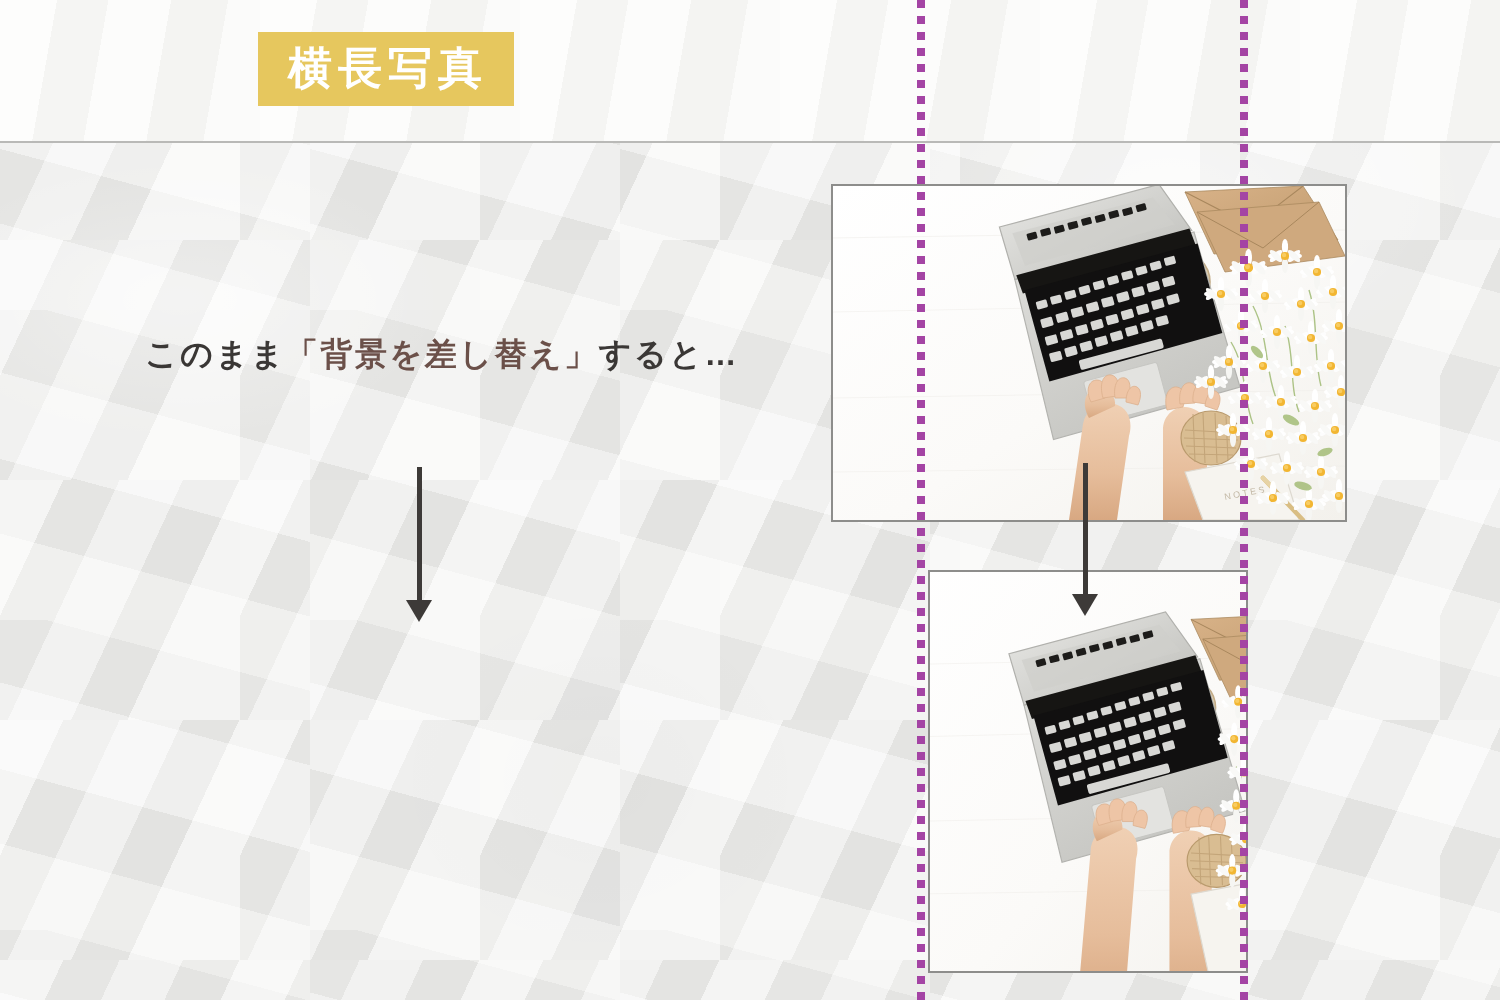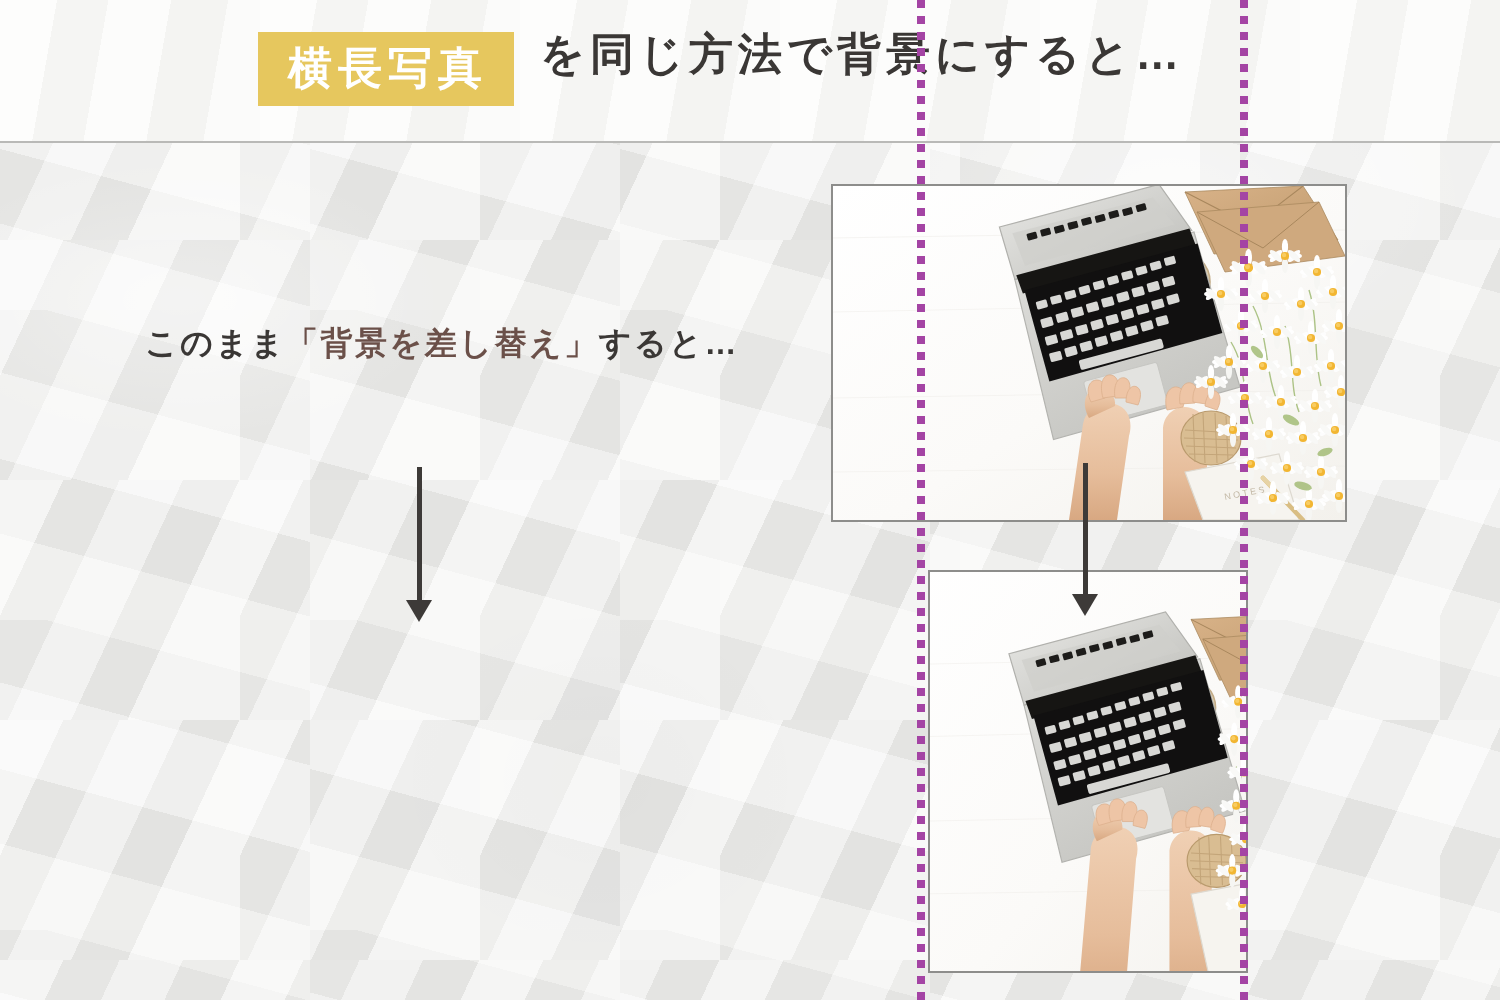--- a/index.html
+++ b/index.html
@@ -47,21 +47,21 @@
     background-image:
       linear-gradient(100deg, rgba(255,255,255,0.7) 0 20%, rgba(0,0,0,0.008) 20% 38%, rgba(255,255,255,0.6) 38% 60%, rgba(0,0,0,0.01) 60% 80%, rgba(255,255,255,0.55) 80% 100%);
     background-size: 260px 143px;
     border-bottom: 2px solid #b9b9b7;
     display: flex;
     align-items: center;
   }
 
   .header-inner {
     display: flex;
-    align-items: flex-start;
+    align-items: flex-end;
     margin-left: 258px;
     margin-top: -4px;
   }
 
   .badge {
     background: #e6c75e;
     color: #ffffff;
     font-size: 44px;
     font-weight: 700;
     letter-spacing: 6px;
@@ -84,21 +84,21 @@
   .caption {
     position: absolute;
     color: #3a3735;
     font-size: 32px;
     font-weight: 700;
     letter-spacing: 2.5px;
     white-space: nowrap;
     line-height: 1;
   }
 
-  .caption-1 { left: 145px; top: 327px; }
+  .caption-1 { left: 145px; top: 338px; }
   .caption-2 { left: 110px; top: 742px; font-size: 31px; letter-spacing: 2px; }
 
   .hl { color: #6b5049; }
 
   
   .arrow { position: absolute; }
 
   .arrow .shaft {
     position: absolute;
     left: 50%;
@@ -159,21 +159,20 @@
 </head>
 <body>
 
 <div id="stage">
 
   <div class="plaster"></div>
 
   <div class="header">
     <div class="header-inner">
       <span class="badge">横長写真</span>
-      <span class="header-rest">を同じ方法で背景にすると…</span>
     </div>
   </div>
 
   <div class="caption caption-1">
     <span>このまま</span><span class="hl">「背景を差し替え」</span><span>すると…</span>
   </div>
 
 
   <div class="arrow" id="arrow-left">
     <div class="shaft"></div>

